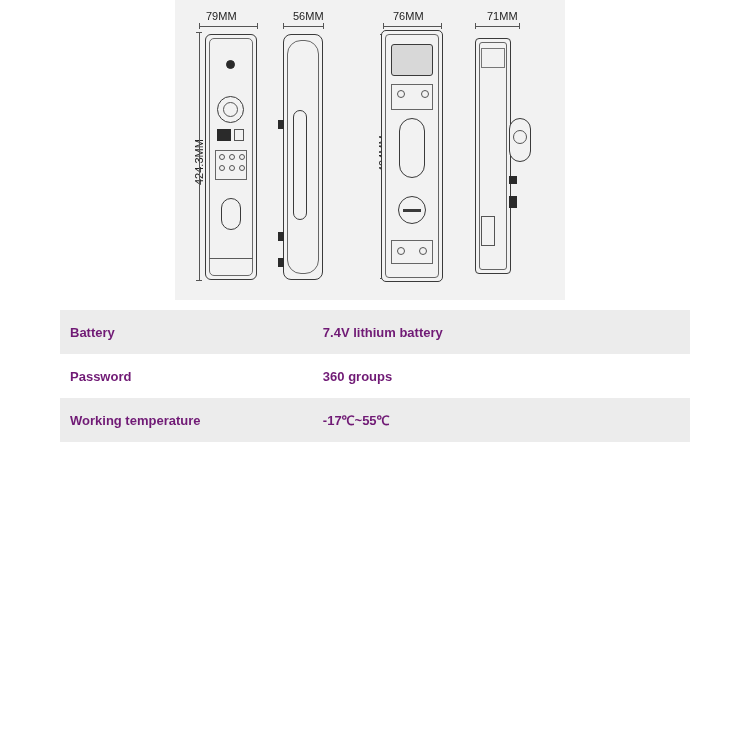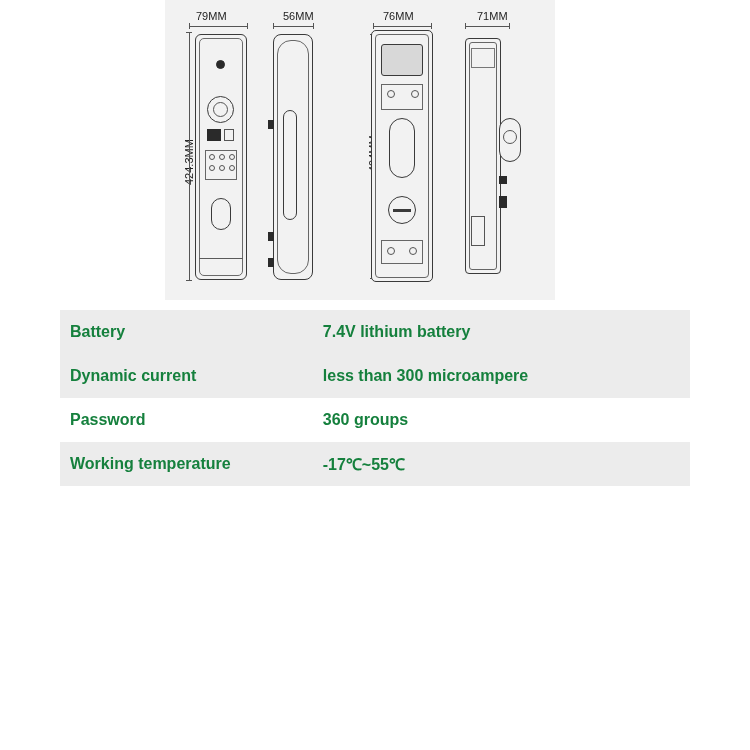--- a/index.html
+++ b/index.html
@@ -23,21 +23,21 @@
 
   
   .drawing {
     position: relative;
     width: 750px;
     height: 300px;
     background: #ffffff;
   }
   .drawing-inner {
     position: absolute;
-    left: 165px;
+    left: 175px;
     top: 0px;
     width: 390px;
     height: 300px;
     background: #f2f2f2;
   }
 
   .dim-label {
     position: absolute;
     font-size: 11px;
     color: #222;
@@ -113,23 +113,23 @@
     width: 630px;
     border-collapse: collapse;
   }
   .spec-table tr {
     height: 44px;
   }
   .spec-table tr.alt {
     background: #ececec;
   }
   .spec-table td {
-    font-size: 16px;
+    font-size: 13px;
     font-weight: bold;
-    color: #15803d;
+    color: #701a75;
     padding: 0 0 0 10px;
     vertical-align: middle;
     border: none;
   }
   .spec-table td.label {
     width: 250px;
   }
   .spec-table td.value {
     width: 380px;
   }
@@ -244,24 +244,20 @@
       </div>
 
     </div>
   </div>
 
   <table class="spec-table">
     <tbody>
       <tr class="alt">
         <td class="label">Battery</td>
         <td class="value">7.4V lithium battery</td>
-      </tr>
-      <tr class="alt">
-        <td class="label">Dynamic current</td>
-        <td class="value">less than 300 microampere</td>
       </tr>
       <tr>
         <td class="label">Password</td>
         <td class="value">360 groups</td>
       </tr>
       <tr class="alt">
         <td class="label">Working temperature</td>
         <td class="value">-17℃~55℃</td>
       </tr>
     </tbody>

